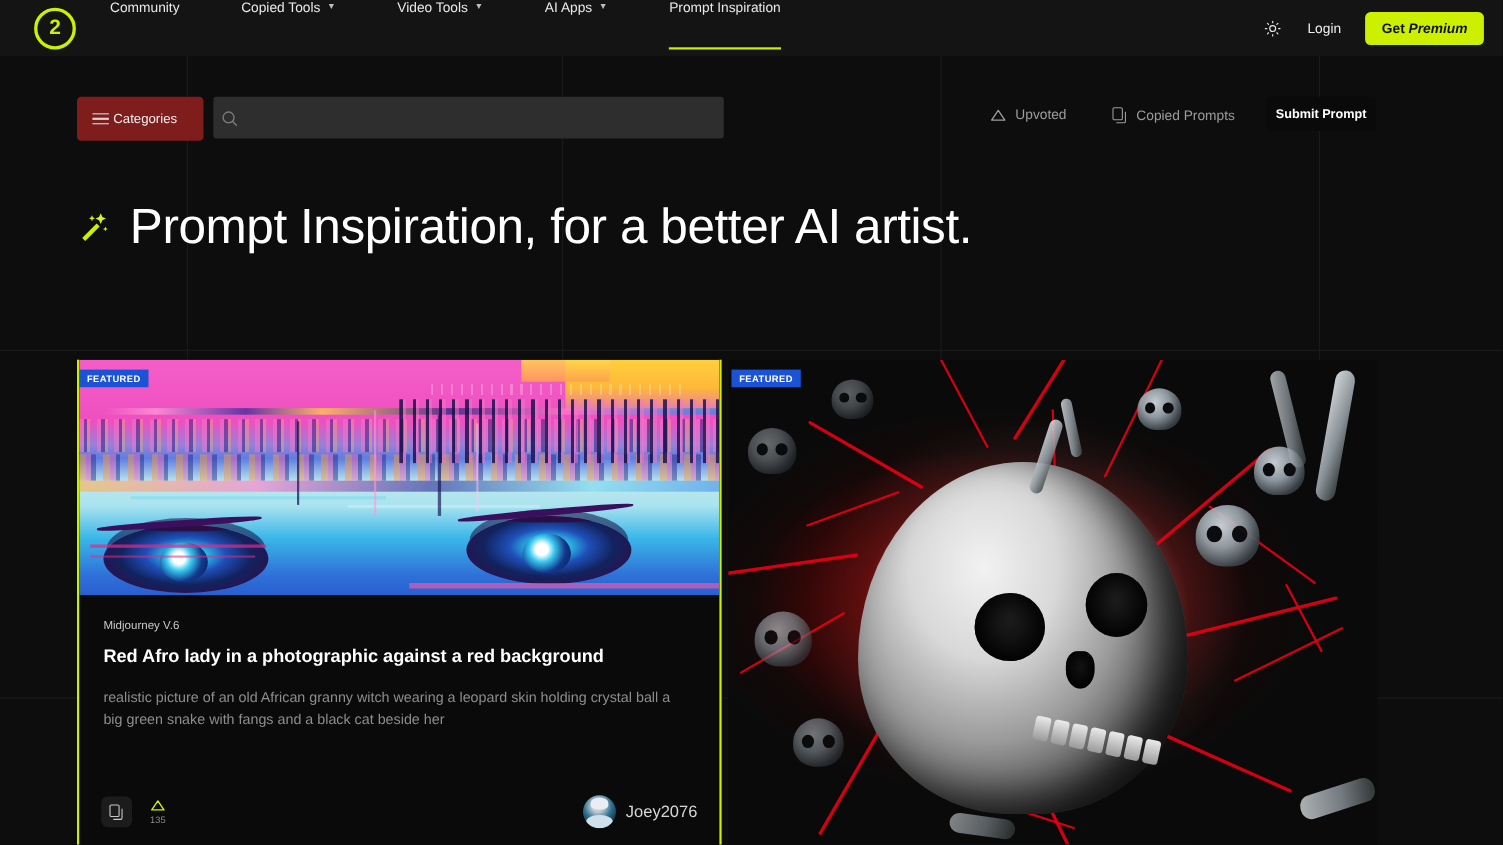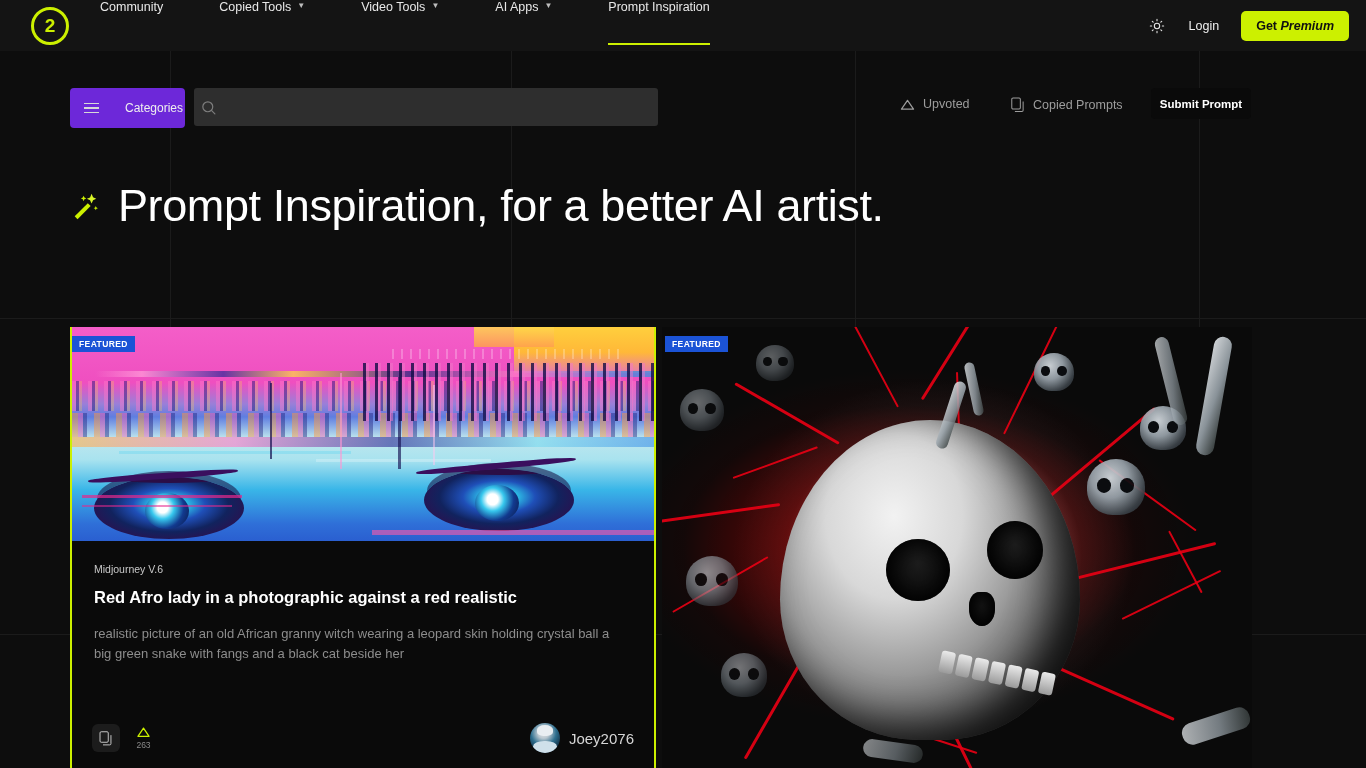--- a/index.html
+++ b/index.html
@@ -63,23 +63,23 @@
   }
   .premium-btn i { font-style: italic; }
 
   
   .toolbar {
     position: absolute; top: 88px; left: 0; width: 1366px; height: 42px;
     z-index: 5;
   }
   .categories-btn {
     position: absolute; left: 70px; top: 0;
-    width: 115px; height: 40px; background: #6d28d9;
+    width: 115px; height: 40px; background: #7f1d1d;
     border-radius: 4px;
-    display: flex; align-items: center; gap: 26px; padding-left: 14px;
+    display: flex; align-items: center; gap: 4px; padding-left: 14px;
     color: #efefef; font-size: 12px; cursor: pointer;
   }
   .burger { display: flex; flex-direction: column; gap: 3px; }
   .burger span { display: block; width: 15px; height: 1.6px; background: #d8d8d8; }
   .search-box {
     position: absolute; left: 194px; top: 0;
     width: 464px; height: 38px;
     background: #2e2e2e; border-radius: 3px;
     display: flex; align-items: center;
   }
@@ -398,36 +398,36 @@
 
         <div style="position:absolute;left:10px;top:168px;width:160px;height:3px;background:rgba(230,40,140,.7)"></div>
         <div style="position:absolute;left:10px;top:178px;width:150px;height:2px;background:rgba(230,40,140,.55)"></div>
         <div style="position:absolute;left:300px;bottom:6px;right:0;height:5px;background:rgba(255,90,170,.6)"></div>
       </div>
       <div class="badge">FEATURED</div>
     </div>
 
     <div class="card-body">
       <div class="model">Midjourney V.6</div>
-      <div class="card-title">Red Afro lady in a photographic against a red realistic</div>
+      <div class="card-title">Red Afro lady in a photographic against a red background</div>
       <div class="card-desc">realistic picture of an old African granny witch wearing a leopard skin holding crystal ball a big green snake with fangs and a black cat beside her</div>
     </div>
 
     <div class="card-footer">
       <div class="copy-btn">
         <svg width="14" height="15" viewBox="0 0 18 20" fill="none" stroke="#c9c9c9" stroke-width="1.3">
           <rect x="1" y="1" width="11" height="14" rx="1.6"></rect>
           <path d="M5 18.5h9a1.6 1.6 0 001.6-1.6V5.5"></path>
         </svg>
       </div>
       <div class="upvote">
         <svg width="15" height="12" viewBox="0 0 16 14" fill="none" stroke="#ccf000" stroke-width="1.5">
           <path d="M8 2.5L14.5 12H1.5z" stroke-linejoin="round"></path>
         </svg>
-        <span class="upvote-count">263</span>
+        <span class="upvote-count">135</span>
       </div>
       <div class="author">
         <div class="avatar"></div>
         <span class="author-name">Joey2076</span>
       </div>
     </div>
   </div>
 
   <div class="card card-2">
     <div class="card-img">

